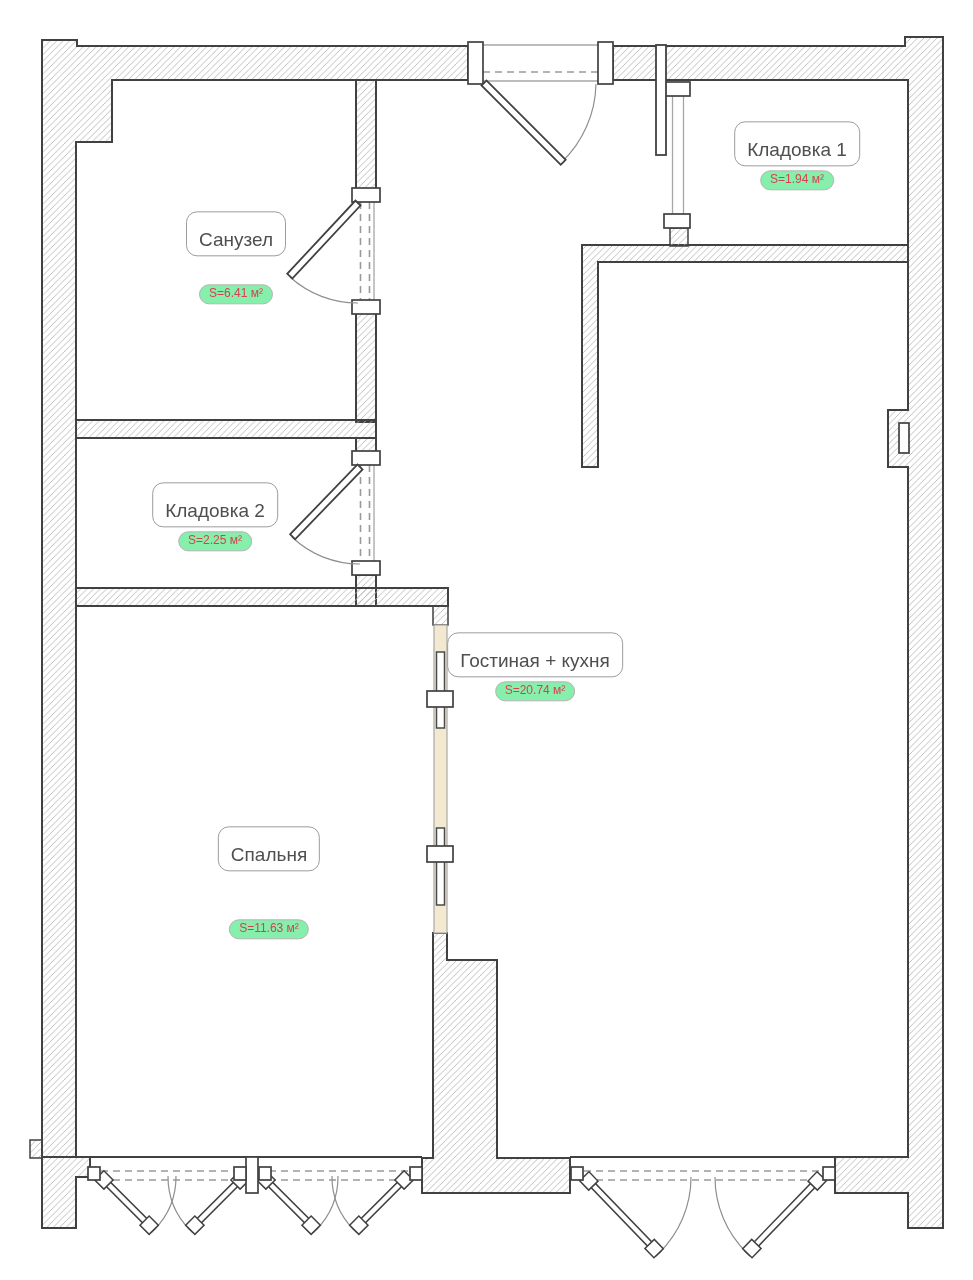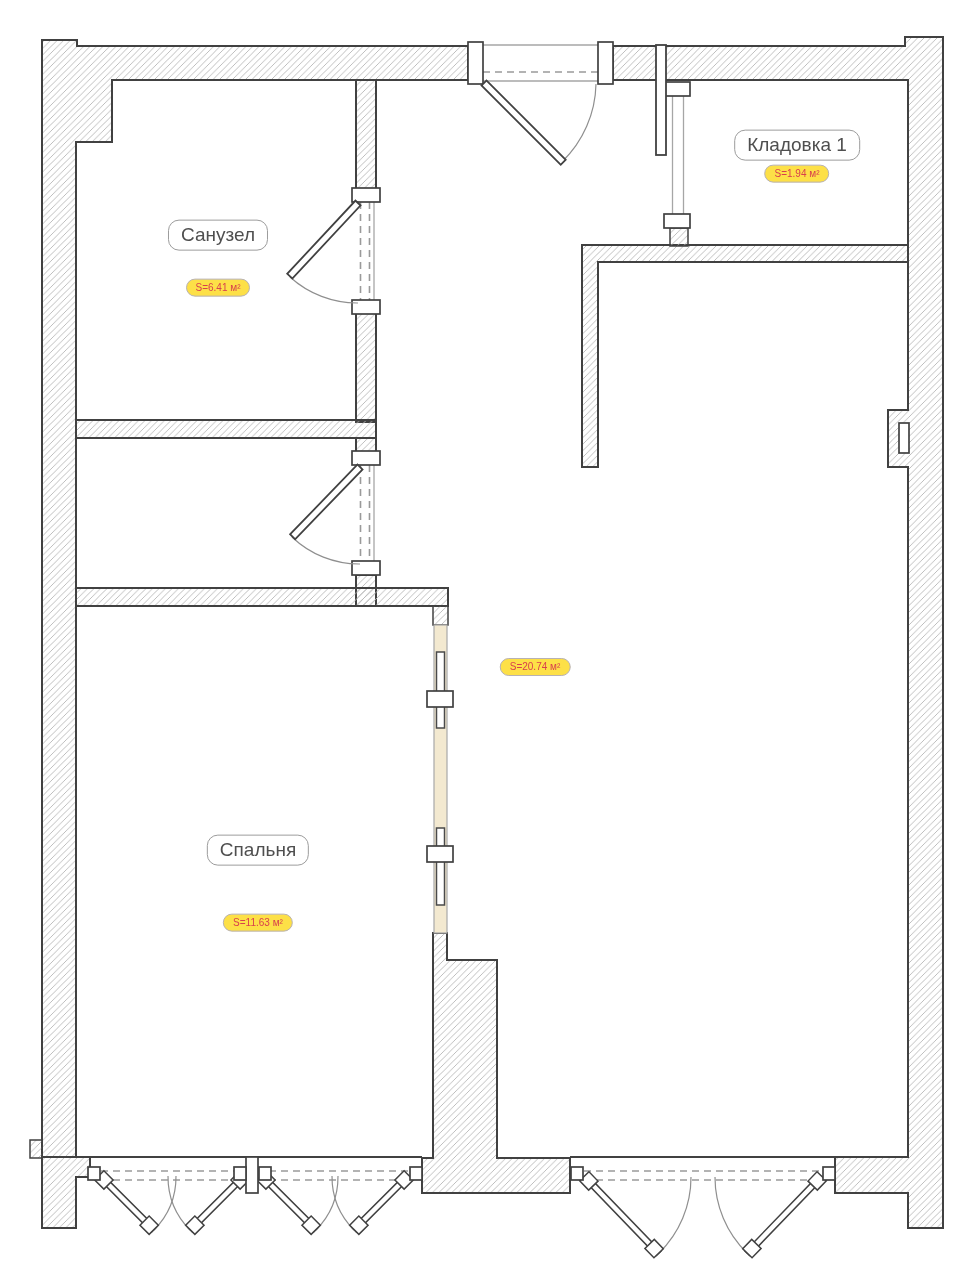--- a/index.html
+++ b/index.html
@@ -27,41 +27,41 @@
   .room-label{
     position:absolute;
     transform:translate(-50%,-50%);
     display:flex;flex-direction:column;align-items:center;gap:4px;
     z-index:5;
   }
   .room-name-box{
     background:#ffffff;
     border:1.6px solid #9c9c9c;
     border-radius:11px;
-    padding:2px 12px 3px 12px;
+    padding:16px 12px 3px 12px;
     font-size:19px;
     color:#4f4f4f;
     white-space:nowrap;
     line-height:1.25;
   }
   .room-area-box{
-    background:#fde047;
+    background:#86efac;
     border:1.4px solid #b8b2b2;
     border-radius:10px;
     padding:1px 9px 2px 9px;
-    font-size:10px;
+    font-size:12px;
     color:#d8404d;
     white-space:nowrap;
     line-height:1.3;
   }
-  .pos-sanuzel{left:218px;top:258px;gap:28px;}
+  .pos-sanuzel{left:236px;top:258px;gap:28px;}
   .pos-kladovka1{left:797px;top:156px;}
   .pos-kladovka2{left:215px;top:517px;}
   .pos-gostinaya{left:535px;top:667px;}
-  .pos-spalnya{left:258px;top:883px;gap:48px;}
+  .pos-spalnya{left:269px;top:883px;gap:48px;}
 </style>
 </head>
 <body>
 
 <div id="plan-root">
 
   <svg id="plan-svg" width="973" height="1280" viewBox="0 0 973 1280">
     <defs>
       <pattern id="hatch" width="6.5" height="6.5" patternUnits="userSpaceOnUse">
         <path d="M0 6.5 L6.5 0" stroke="#b8b8b8" stroke-width="0.9" fill="none"></path>
@@ -225,21 +225,26 @@
   </svg>
 
   <div class="room-label pos-sanuzel">
     <div class="room-name-box">Санузел</div>
     <div class="room-area-box">S=6.41 м²</div>
   </div>
   <div class="room-label pos-kladovka1">
     <div class="room-name-box">Кладовка 1</div>
     <div class="room-area-box">S=1.94 м²</div>
   </div>
+  <div class="room-label pos-kladovka2">
+    <div class="room-name-box">Кладовка 2</div>
+    <div class="room-area-box">S=2.25 м²</div>
+  </div>
   <div class="room-label pos-gostinaya">
+    <div class="room-name-box">Гостиная + кухня</div>
     <div class="room-area-box">S=20.74 м²</div>
   </div>
   <div class="room-label pos-spalnya">
     <div class="room-name-box">Спальня</div>
     <div class="room-area-box">S=11.63 м²</div>
   </div>
 
 </div>
 
 </body></html>

